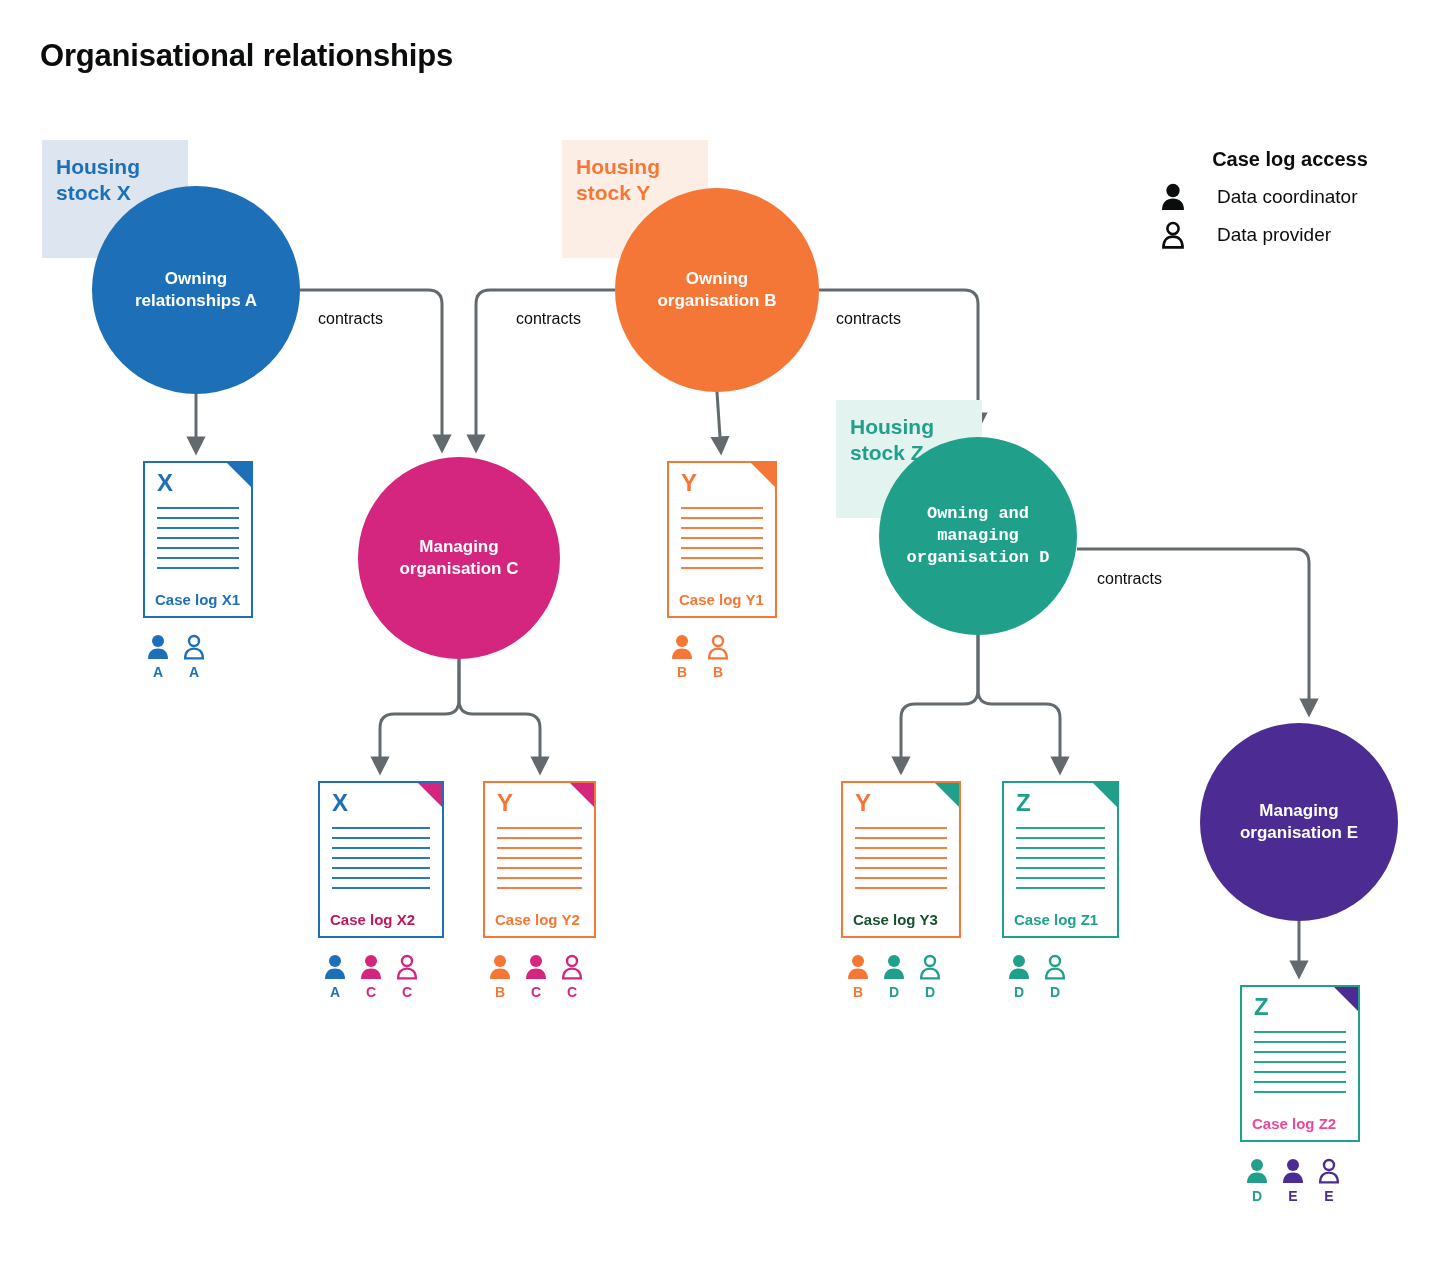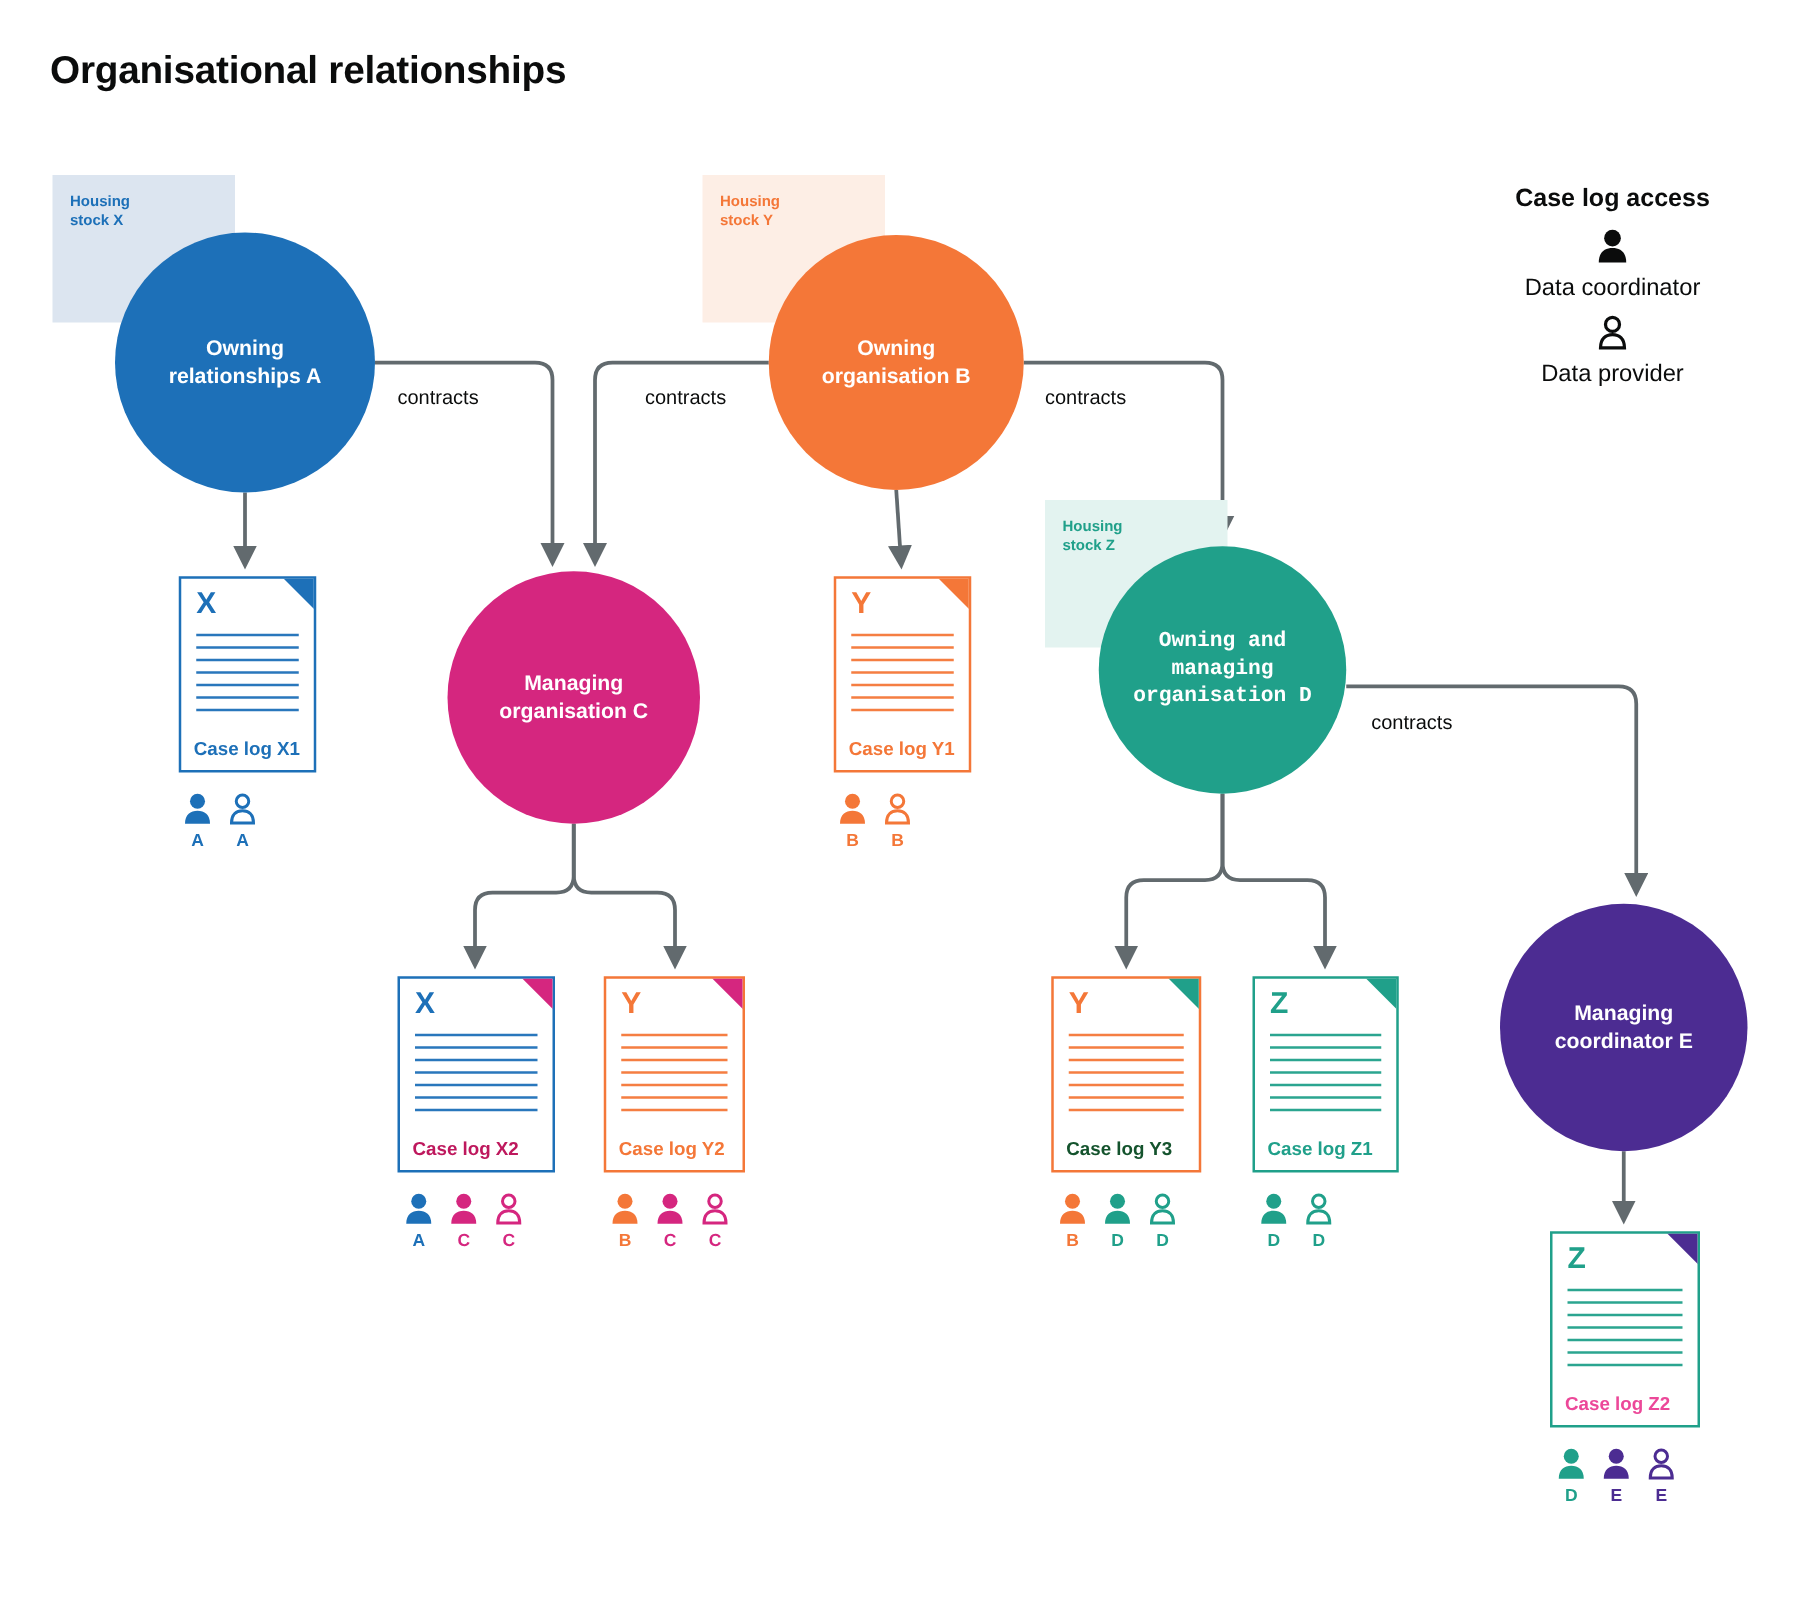--- a/index.html
+++ b/index.html
@@ -34,21 +34,21 @@
     position: absolute;
     left: 0; top: 0;
     width: 1440px;
     height: 1280px;
     pointer-events: none;
   }
 
   
   .stock {
     position: absolute;
-    font-size: 12px;
+    font-size: 21px;
     font-weight: bold;
     line-height: 1.25;
     padding: 14px 14px 16px 14px;
     box-sizing: border-box;
   }
 
   
   .org {
     position: absolute;
     border-radius: 50%;
@@ -141,23 +141,22 @@
     text-align: center;
   }
   #legend .legend-title {
     font-size: 20px;
     font-weight: bold;
     margin-bottom: 12px;
   }
   #legend .legend-row {
     display: flex;
     align-items: center;
-    gap: 9px;
+    gap: 31px;
     margin-bottom: 10px;
-    flex-direction: column;
   }
   #legend .legend-row span.ltext {
     font-size: 19px;
   }
 </style>
 </head>
 <body>
 
 <div id="diagram-root">
 
@@ -233,21 +232,21 @@
     <div>
       <span>Owning and</span><br>
       <span>managing</span><br>
       <span>organisation D</span>
     </div>
   </div>
 
   <div class="org" style="left:1200px; top:723px; width:198px; height:198px; background:#4c2c92;">
     <div>
       <span>Managing</span><br>
-      <span>coordinator E</span>
+      <span>organisation E</span>
     </div>
   </div>
 
   <div class="edge-label" style="left:318px; top:310px;">contracts</div>
   <div class="edge-label" style="left:516px; top:310px;">contracts</div>
   <div class="edge-label" style="left:836px; top:310px;">contracts</div>
   <div class="edge-label" style="left:1097px; top:570px;">contracts</div>
 
   <div class="doc" style="left:143px; top:461px; width:110px; height:157px; border-color:#1d70b8; color:#1d70b8;">
     <div class="fold" style="border-left:26px solid transparent; border-top:26px solid #1d70b8;"></div>

